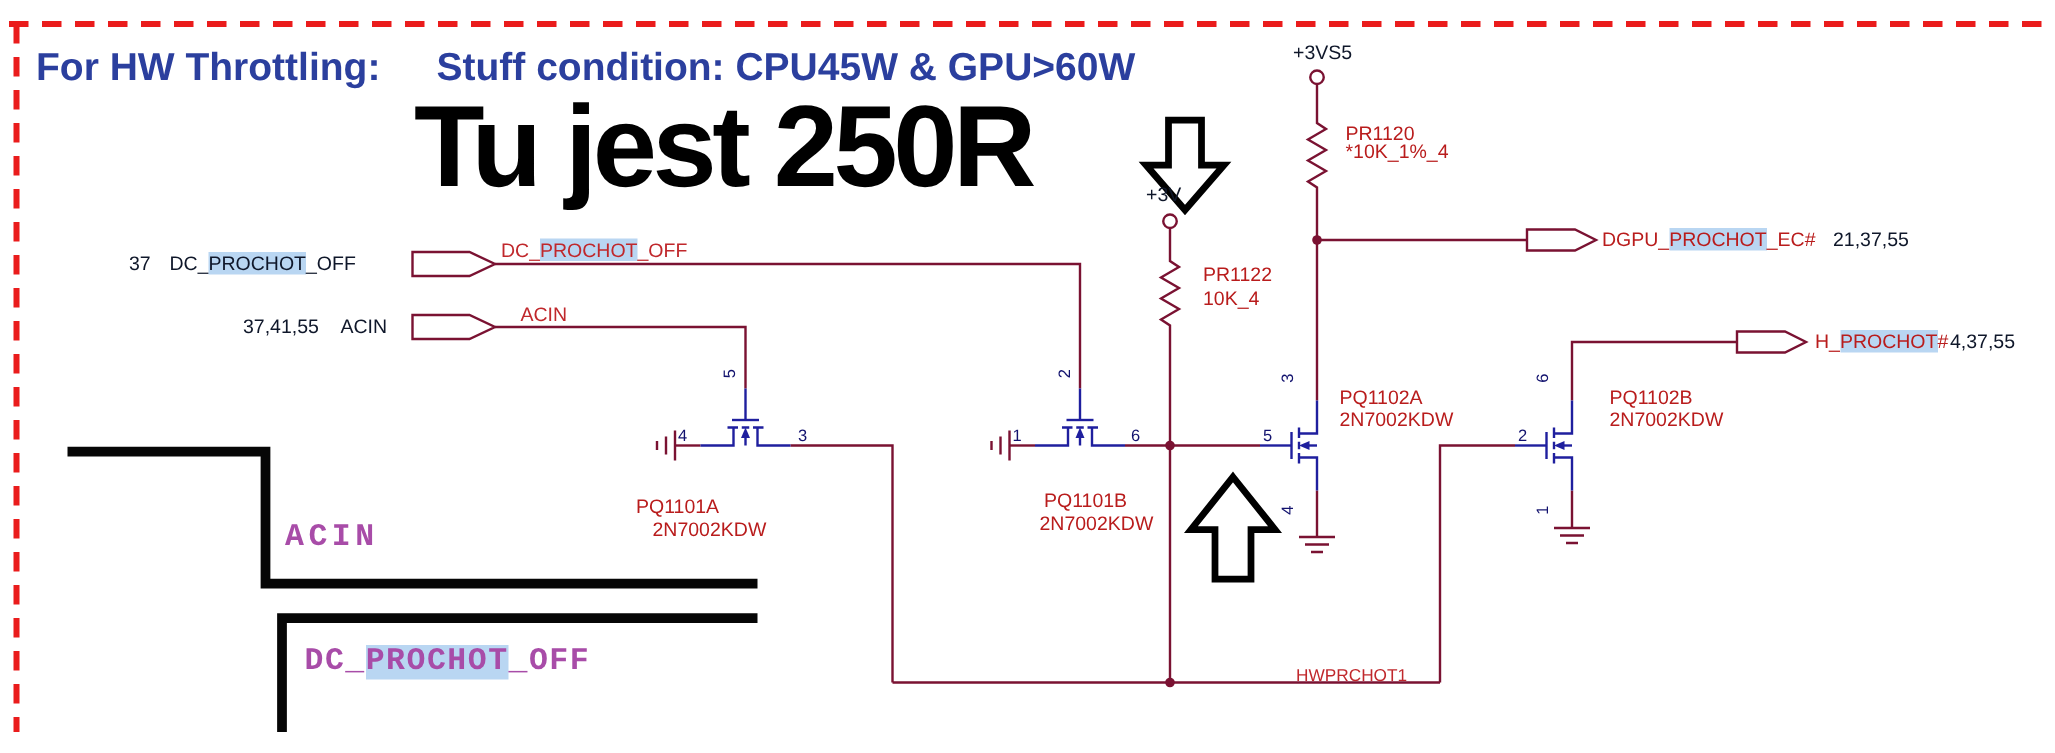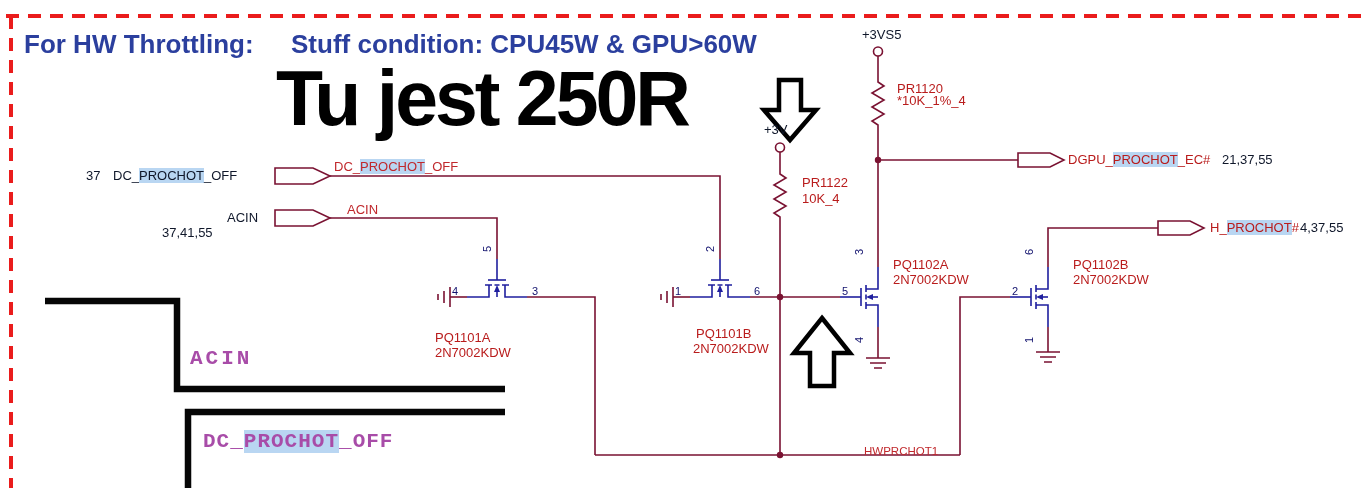--- a/index.html
+++ b/index.html
@@ -101,33 +101,33 @@
     </g>
   </svg>
 
   <div class="t hdr" style="left:24px;top:30px;">For HW Throttling:</div>
   <div class="t hdr" style="left:291px;top:30px;">Stuff condition: CPU45W &amp; GPU&gt;60W</div>
 
   <div class="t blk" style="left:86px;top:169px;">37</div>
   <div class="t blk" style="left:113px;top:169px;"><span>DC_</span><span class="hl">PROCHOT</span><span>_OFF</span></div>
   <div class="t net" style="left:334px;top:160px;"><span>DC_</span><span class="hl">PROCHOT</span><span>_OFF</span></div>
 
-  <div class="t blk" style="left:162px;top:226px;">37,41,55</div>
+  <div class="t blk" style="left:162px;top:211px;">37,41,55</div>
   <div class="t blk" style="left:227px;top:211px;">ACIN</div>
   <div class="t net" style="left:347px;top:203px;">ACIN</div>
 
   <div class="t blk" style="left:862px;top:28px;">+3VS5</div>
   <div class="t blk" style="left:764px;top:123px;">+3V</div>
 
   <div class="t cmp" style="left:897px;top:82px;">PR1120</div>
   <div class="t cmp" style="left:897px;top:94px;">*10K_1%_4</div>
   <div class="t cmp" style="left:802px;top:176px;text-align:center;">PR1122</div>
   <div class="t cmp" style="left:802px;top:192px;">10K_4</div>
 
-  <div class="t cmp" style="left:435px;top:331px;">PQ1101A</div>
+  <div class="t cmp" style="left:424px;top:331px;">PQ1101A</div>
   <div class="t cmp" style="left:435px;top:346px;">2N7002KDW</div>
   <div class="t cmp" style="left:696px;top:327px;">PQ1101B</div>
   <div class="t cmp" style="left:693px;top:342px;">2N7002KDW</div>
   <div class="t cmp" style="left:893px;top:258px;">PQ1102A</div>
   <div class="t cmp" style="left:893px;top:273px;">2N7002KDW</div>
   <div class="t cmp" style="left:1073px;top:258px;">PQ1102B</div>
   <div class="t cmp" style="left:1073px;top:273px;">2N7002KDW</div>
 
   <div class="t pin" style="left:452px;top:285px;">4</div>
   <div class="t pin" style="left:532px;top:285px;">3</div>

